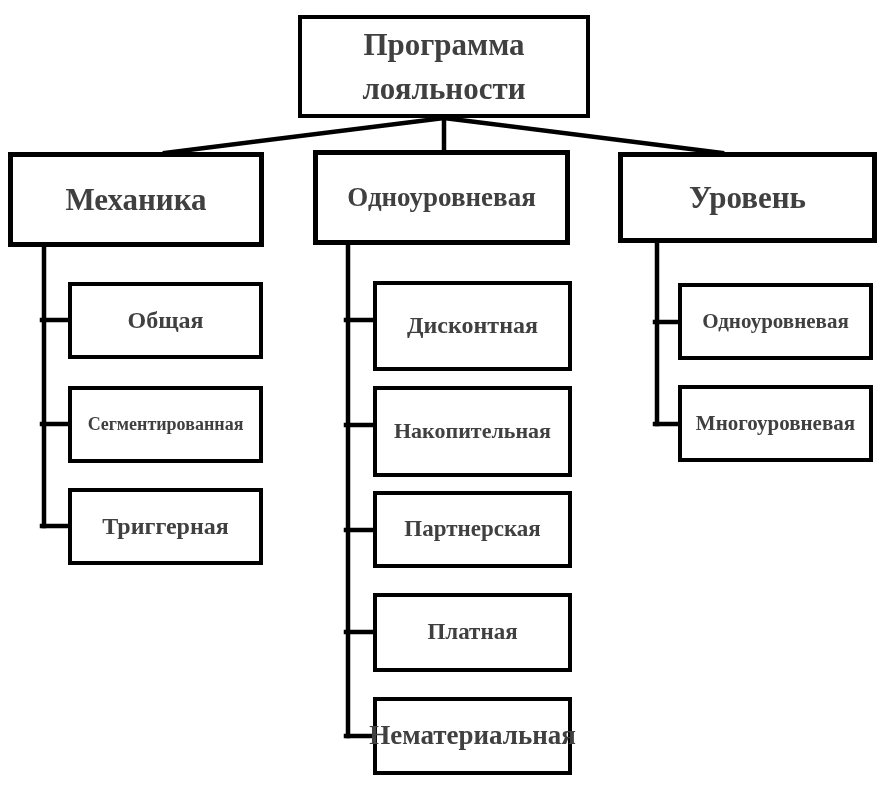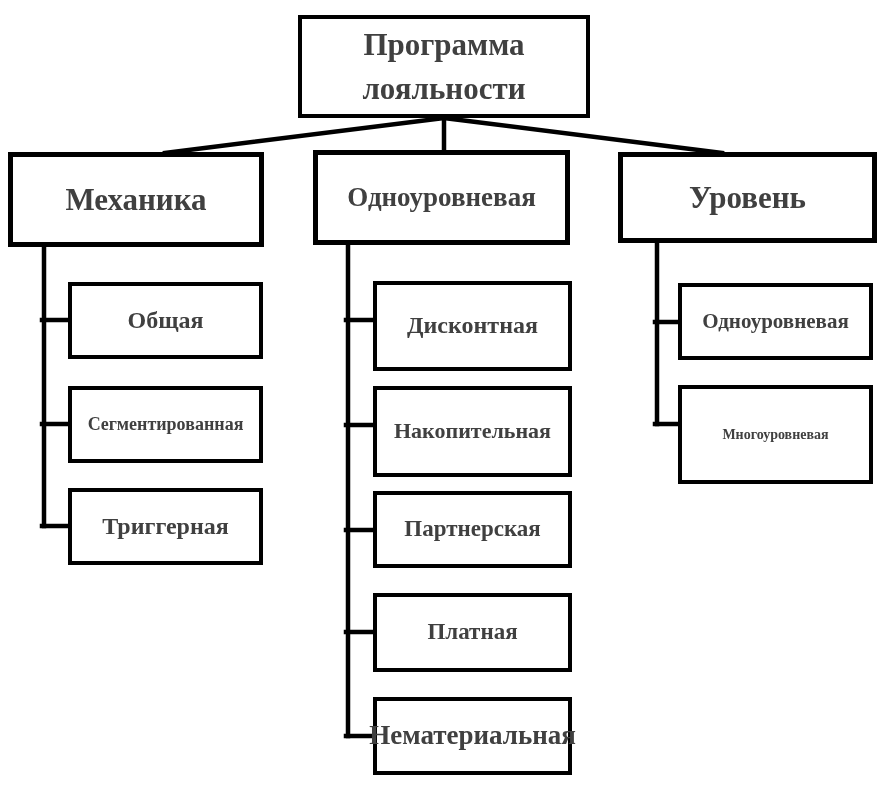--- a/index.html
+++ b/index.html
@@ -48,21 +48,21 @@
   .n-segm  { left:68px;  top:386px; width:195px; height:77px;  font-size:18px; }
   .n-trig  { left:68px;  top:488px; width:195px; height:77px;  font-size:24px; }
   
   .n-disk  { left:373px; top:281px; width:199px; height:90px;  font-size:24px; }
   .n-nako  { left:373px; top:386px; width:199px; height:91px;  font-size:22px; }
   .n-part  { left:373px; top:491px; width:199px; height:77px;  font-size:23px; }
   .n-plat  { left:373px; top:593px; width:199px; height:79px;  font-size:23px; }
   .n-nema  { left:373px; top:697px; width:199px; height:78px;  font-size:27px; }
   
   .n-odno  { left:678px; top:283px; width:195px; height:77px;  font-size:21px; }
-  .n-mnog  { left:678px; top:385px; width:195px; height:99px;  font-size:14px; }
+  .n-mnog  { left:678px; top:385px; width:195px; height:77px;  font-size:21px; }
 </style>
 </head>
 <body>
 
 <div class="canvas">
 
   <svg class="connectors" viewBox="0 0 895 785" xmlns="http://www.w3.org/2000/svg">
     <g stroke="#000000" stroke-width="4.5" fill="none" stroke-linecap="square">
 
       <path d="M444,118 L165,153"></path>

